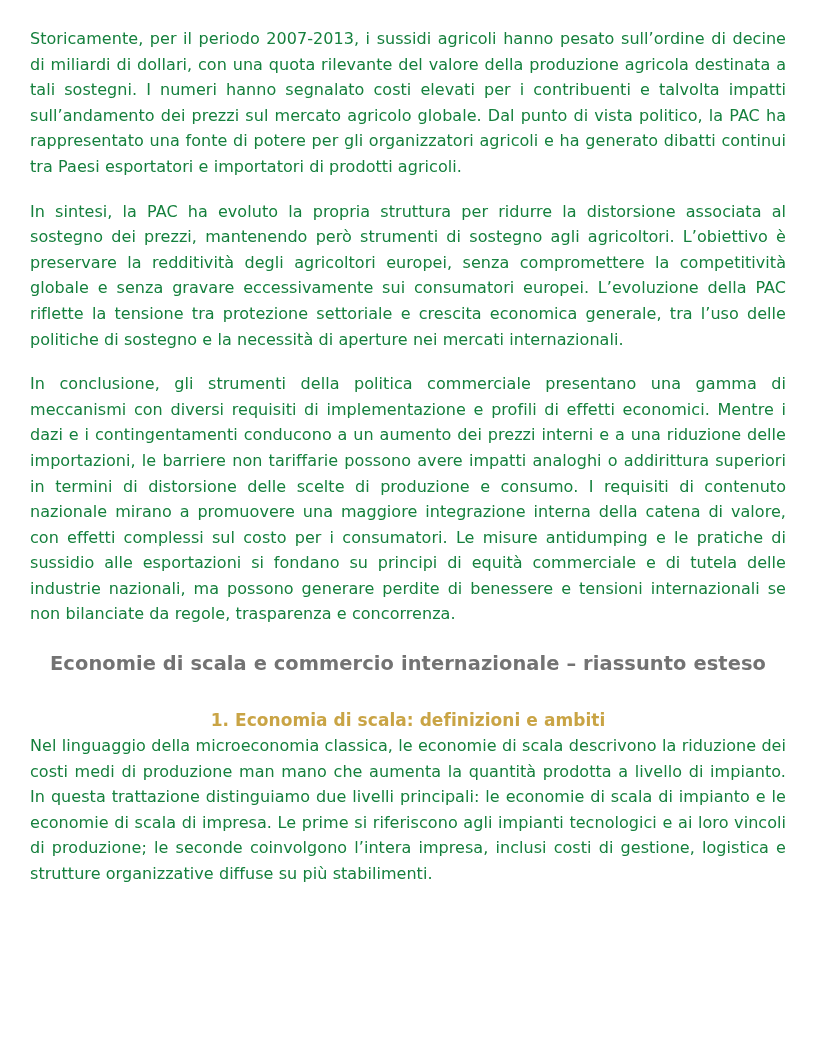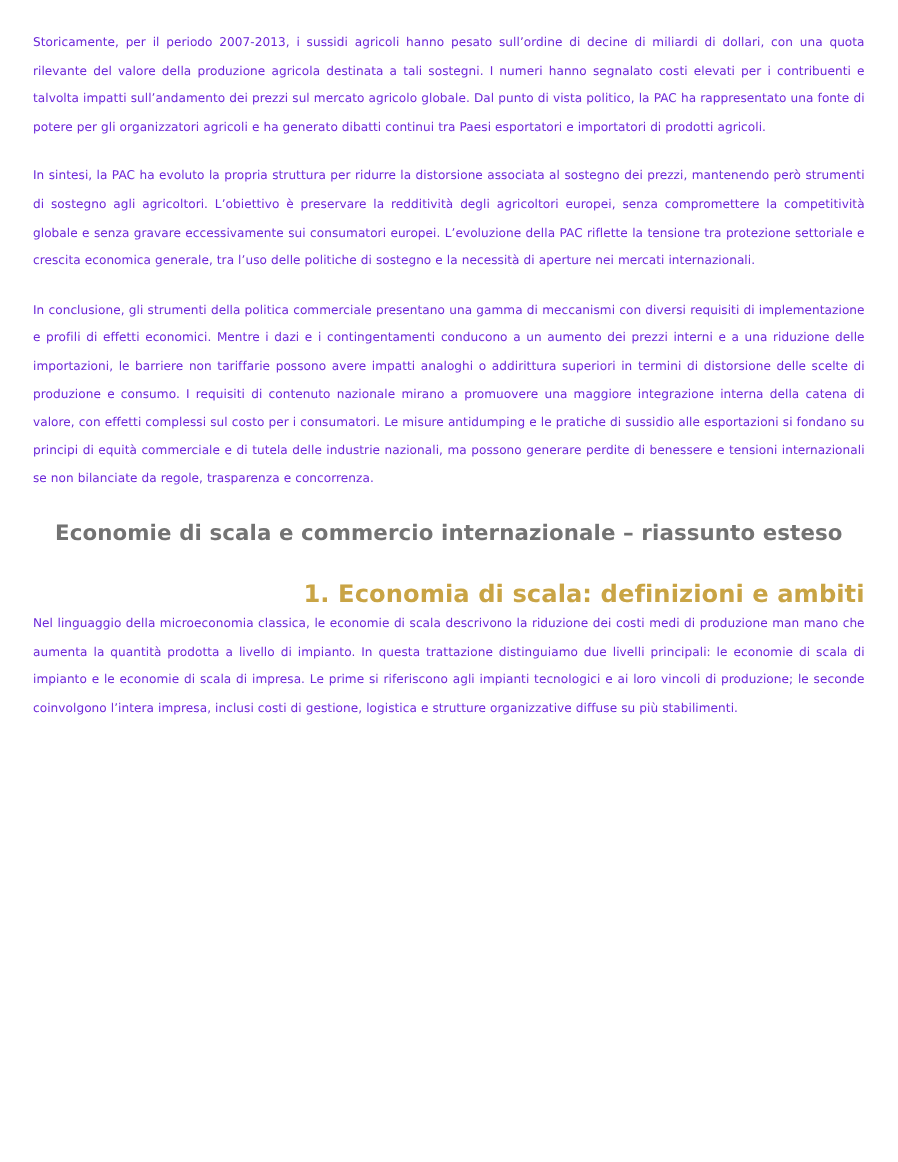--- a/index.html
+++ b/index.html
@@ -23,23 +23,23 @@
   .content {
     position: absolute;
     left: 30px;
     top: 26px;
     width: 756px;
   }
 
   p.body-text {
     margin: 0 0 19px 0;
     font-family: "DejaVu Sans", "Liberation Sans", sans-serif;
-    font-size: 11px;
+    font-size: 16px;
     line-height: 25.6px;
-    color: #6d28d9;
+    color: #15803d;
     text-align: justify;
     text-justify: inter-word;
     letter-spacing: 0.05px;
     word-spacing: 0.1px;
     -webkit-font-smoothing: antialiased;
   }
 
   p.body-text:last-child {
     margin-bottom: 16px;
   }
@@ -53,25 +53,25 @@
     line-height: 30px;
     color: #737373;
     text-align: center;
     letter-spacing: 0.1px;
   }
 
   h2.doc-subheading {
     margin: 28px 0 0 0;
     padding: 0;
     font-family: "DejaVu Sans", "Liberation Sans", sans-serif;
-    font-size: 22px;
+    font-size: 17px;
     font-weight: bold;
     line-height: 26px;
     color: #c9a445;
-    text-align: right;
+    text-align: center;
     letter-spacing: 0.05px;
   }
 
   .after-subheading {
     margin-top: 27px;
   }
 </style>
 </head>
 <body>
 

